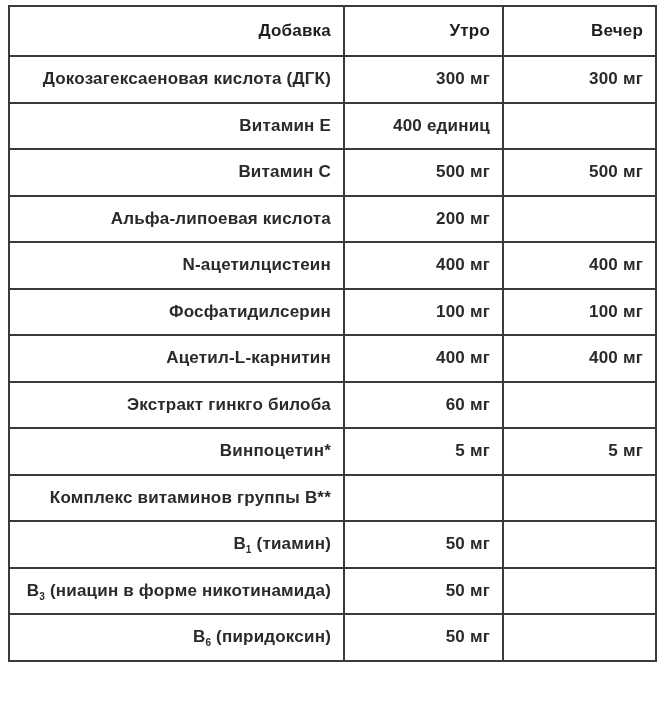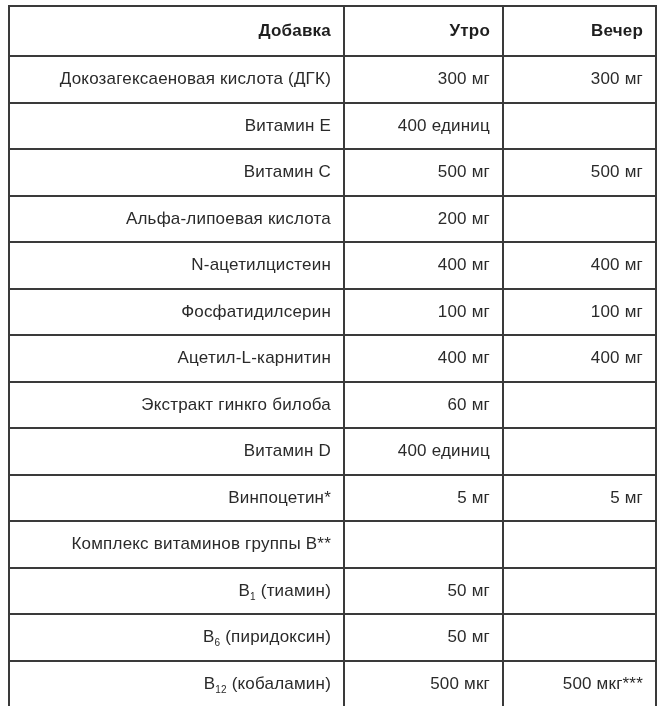--- a/index.html
+++ b/index.html
@@ -32,21 +32,21 @@
     padding: 4px 12px;
     overflow: hidden;
     white-space: nowrap;
   }
   .supplement-table thead th {
     font-weight: 700;
     height: 40px;
     color: #1e1e1e;
   }
   .supplement-table tbody td {
-    font-weight: 400;
+    font-weight: 700;
     height: 36.5px;
   }
   .supplement-table sub {
     font-size: 10px;
     line-height: 0;
   }
   col.col-name    { width: 335px; }
   col.col-morning { width: 159px; }
   col.col-evening { width: 153px; }
 </style>
@@ -102,44 +102,39 @@
           <td><span>Ацетил-L-карнитин</span></td>
           <td>400 мг</td>
           <td>400 мг</td>
         </tr>
         <tr>
           <td><span>Экстракт гинкго билоба</span></td>
           <td>60 мг</td>
           <td></td>
         </tr>
         <tr>
-          <td><span>Витамин D</span></td>
-          <td>400 единиц</td>
-          <td></td>
-        </tr>
-        <tr>
           <td><span>Винпоцетин*</span></td>
           <td>5 мг</td>
           <td>5 мг</td>
         </tr>
         <tr>
           <td><span>Комплекс витаминов группы B**</span></td>
           <td></td>
           <td></td>
         </tr>
         <tr>
           <td><span>B</span><sub>1</sub><span> (тиамин)</span></td>
           <td>50 мг</td>
           <td></td>
         </tr>
         <tr>
-          <td><span>B</span><sub>6</sub><span> (пиридоксин)</span></td>
+          <td><span>B</span><sub>3</sub><span> (ниацин в форме никотинамида)</span></td>
           <td>50 мг</td>
           <td></td>
         </tr>
         <tr>
-          <td><span>B</span><sub>12</sub><span> (кобаламин)</span></td>
-          <td>500 мкг</td>
-          <td>500 мкг***</td>
+          <td><span>B</span><sub>6</sub><span> (пиридоксин)</span></td>
+          <td>50 мг</td>
+          <td></td>
         </tr>
       </tbody>
   </table>
 </div>
 
 </body></html>

